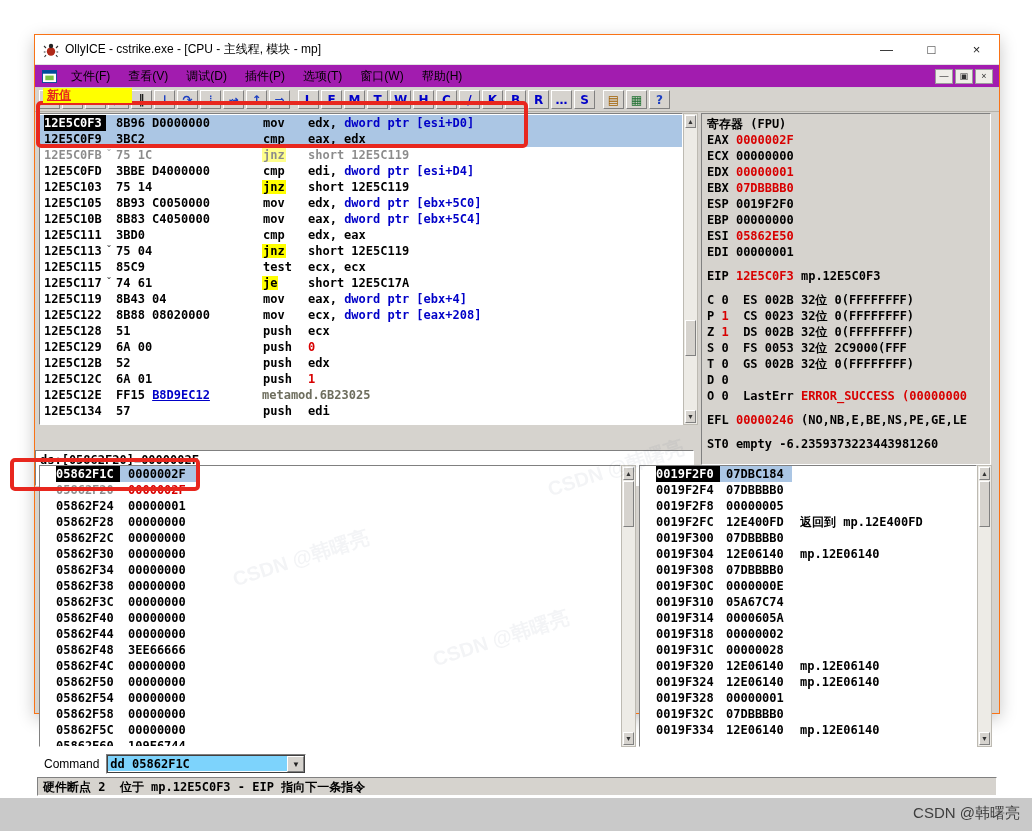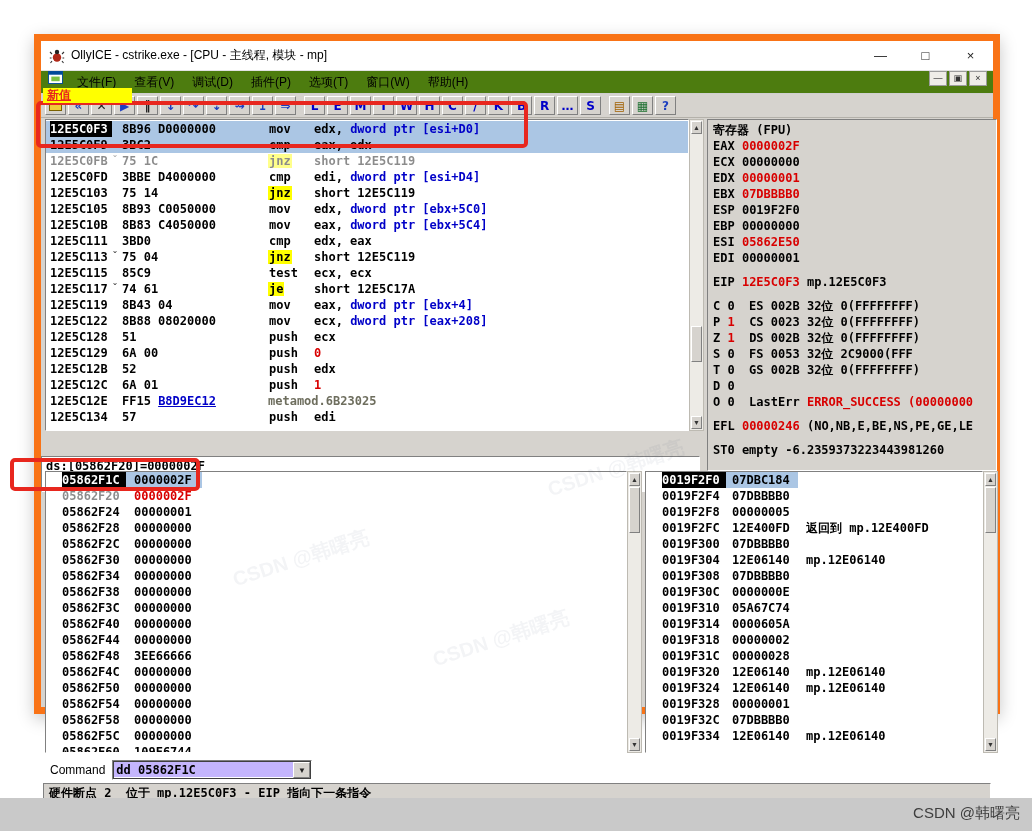--- a/index.html
+++ b/index.html
@@ -2,28 +2,28 @@
 <html style="--sel: #ABC6E4; --red: #D80000; --mem: #0000C8; --yellow: #FFFF00; --cyan: #00E8E8; --annored: #E8271E;"><head>
 <meta charset="utf-8">
 <style>
   html,body{margin:0;padding:0;}
   body{width:1032px;height:831px;position:relative;overflow:hidden;background:#ffffff;
        font-family:"Liberation Sans",sans-serif;}
   *{box-sizing:border-box;}
 
   
   #window{position:absolute;left:34px;top:34px;width:966px;height:680px;background:#D6D3CE;
-          border:7px solid #f97316;box-shadow:0 5px 16px rgba(0,0,0,.22);}
+          border:1px solid #f97316;box-shadow:0 5px 16px rgba(0,0,0,.22);}
   .titlebar{height:30px;background:#FFFFFF;display:flex;align-items:center;border-bottom:1px solid #E2E2E2;}
   .title-icon{width:16px;height:16px;margin:0 6px 0 8px;flex:0 0 16px;}
   .title-text{font-size:12px;color:#000;white-space:pre;}
   .win-btns{margin-left:auto;display:flex;height:100%;}
   .win-btn{width:45px;display:flex;align-items:center;justify-content:center;font-size:13px;color:#222;}
 
-  .menubar{height:23px;background:#4d7c0f;display:flex;font-size:12px;border-bottom:1px solid #CFCFCF;}
+  .menubar{height:23px;background:#a21caf;display:flex;align-items:center;font-size:12px;border-bottom:1px solid #CFCFCF;}
   .mdi-icon{width:15px;height:13px;margin:0 5px 0 7px;flex:0 0 15px;}
   .menu-item{padding:0 9px;height:100%;display:flex;align-items:center;color:#000;white-space:pre;}
   .mdi-btns{margin-left:auto;display:flex;gap:2px;padding-right:6px;}
   .mdi-btn{width:18px;height:15px;border:1px solid #9C9C9C;background:#EFEDE8;font-size:9px;line-height:13px;
            text-align:center;color:#333;}
 
   .toolbar{height:24px;background:#D6D3CE;display:flex;align-items:center;padding-left:3px;
            border-bottom:1px solid #B4B1AA;position:relative;}
   .tb-btn{width:21px;height:19px;margin:0 1px;background:#D6D3CE;display:flex;align-items:center;justify-content:center;
           border-top:1px solid #FFF;border-left:1px solid #FFF;border-right:1px solid #808080;border-bottom:1px solid #808080;}
@@ -92,21 +92,21 @@
   #stack-scroll{left:942px;top:430px;height:282px;}
   #stack-scroll .sb-thumb{top:15px;height:46px;}
 
   
   .cmdbar{position:absolute;left:2px;right:2px;top:716px;height:24px;display:flex;align-items:center;gap:7px;
           padding-left:7px;border-top:1px solid #FFF;}
   .cmd-label{font-size:12px;color:#000;}
   .combo{width:200px;height:20px;background:#FFF;display:flex;align-items:center;
          border-top:1px solid #808080;border-left:1px solid #808080;border-right:1px solid #FFF;border-bottom:1px solid #FFF;
          outline:1px solid #404040;outline-offset:-2px;}
-  .cmd-input{border:none;outline:none;flex:1;height:15px;background:#c4b5fd;padding:0 3px;
+  .cmd-input{border:none;outline:none;flex:1;height:15px;background:#7dd3fc;padding:0 3px;
              font-family:"DejaVu Sans Mono",monospace;font-size:12px;font-weight:700;color:#000;}
   .combo-btn{width:17px;height:16px;margin-right:1px;background:#D6D3CE;text-align:center;font-size:8px;line-height:15px;color:#222;
          border-top:1px solid #FFF;border-left:1px solid #FFF;border-right:1px solid #808080;border-bottom:1px solid #808080;}
   .statusbar{position:absolute;left:2px;right:2px;top:742px;height:19px;}
   .status-field{height:100%;background:#D6D3CE;padding:1px 0 0 5px;white-space:pre;
          border-top:1px solid #808080;border-left:1px solid #808080;border-right:1px solid #FFF;border-bottom:1px solid #FFF;
          font-family:"DejaVu Sans Mono",monospace;font-size:12px;font-weight:700;color:#000;}
 
   
   .anno-box{position:absolute;border:4px solid var(--annored,#E8271E);border-radius:5px;z-index:50;}

